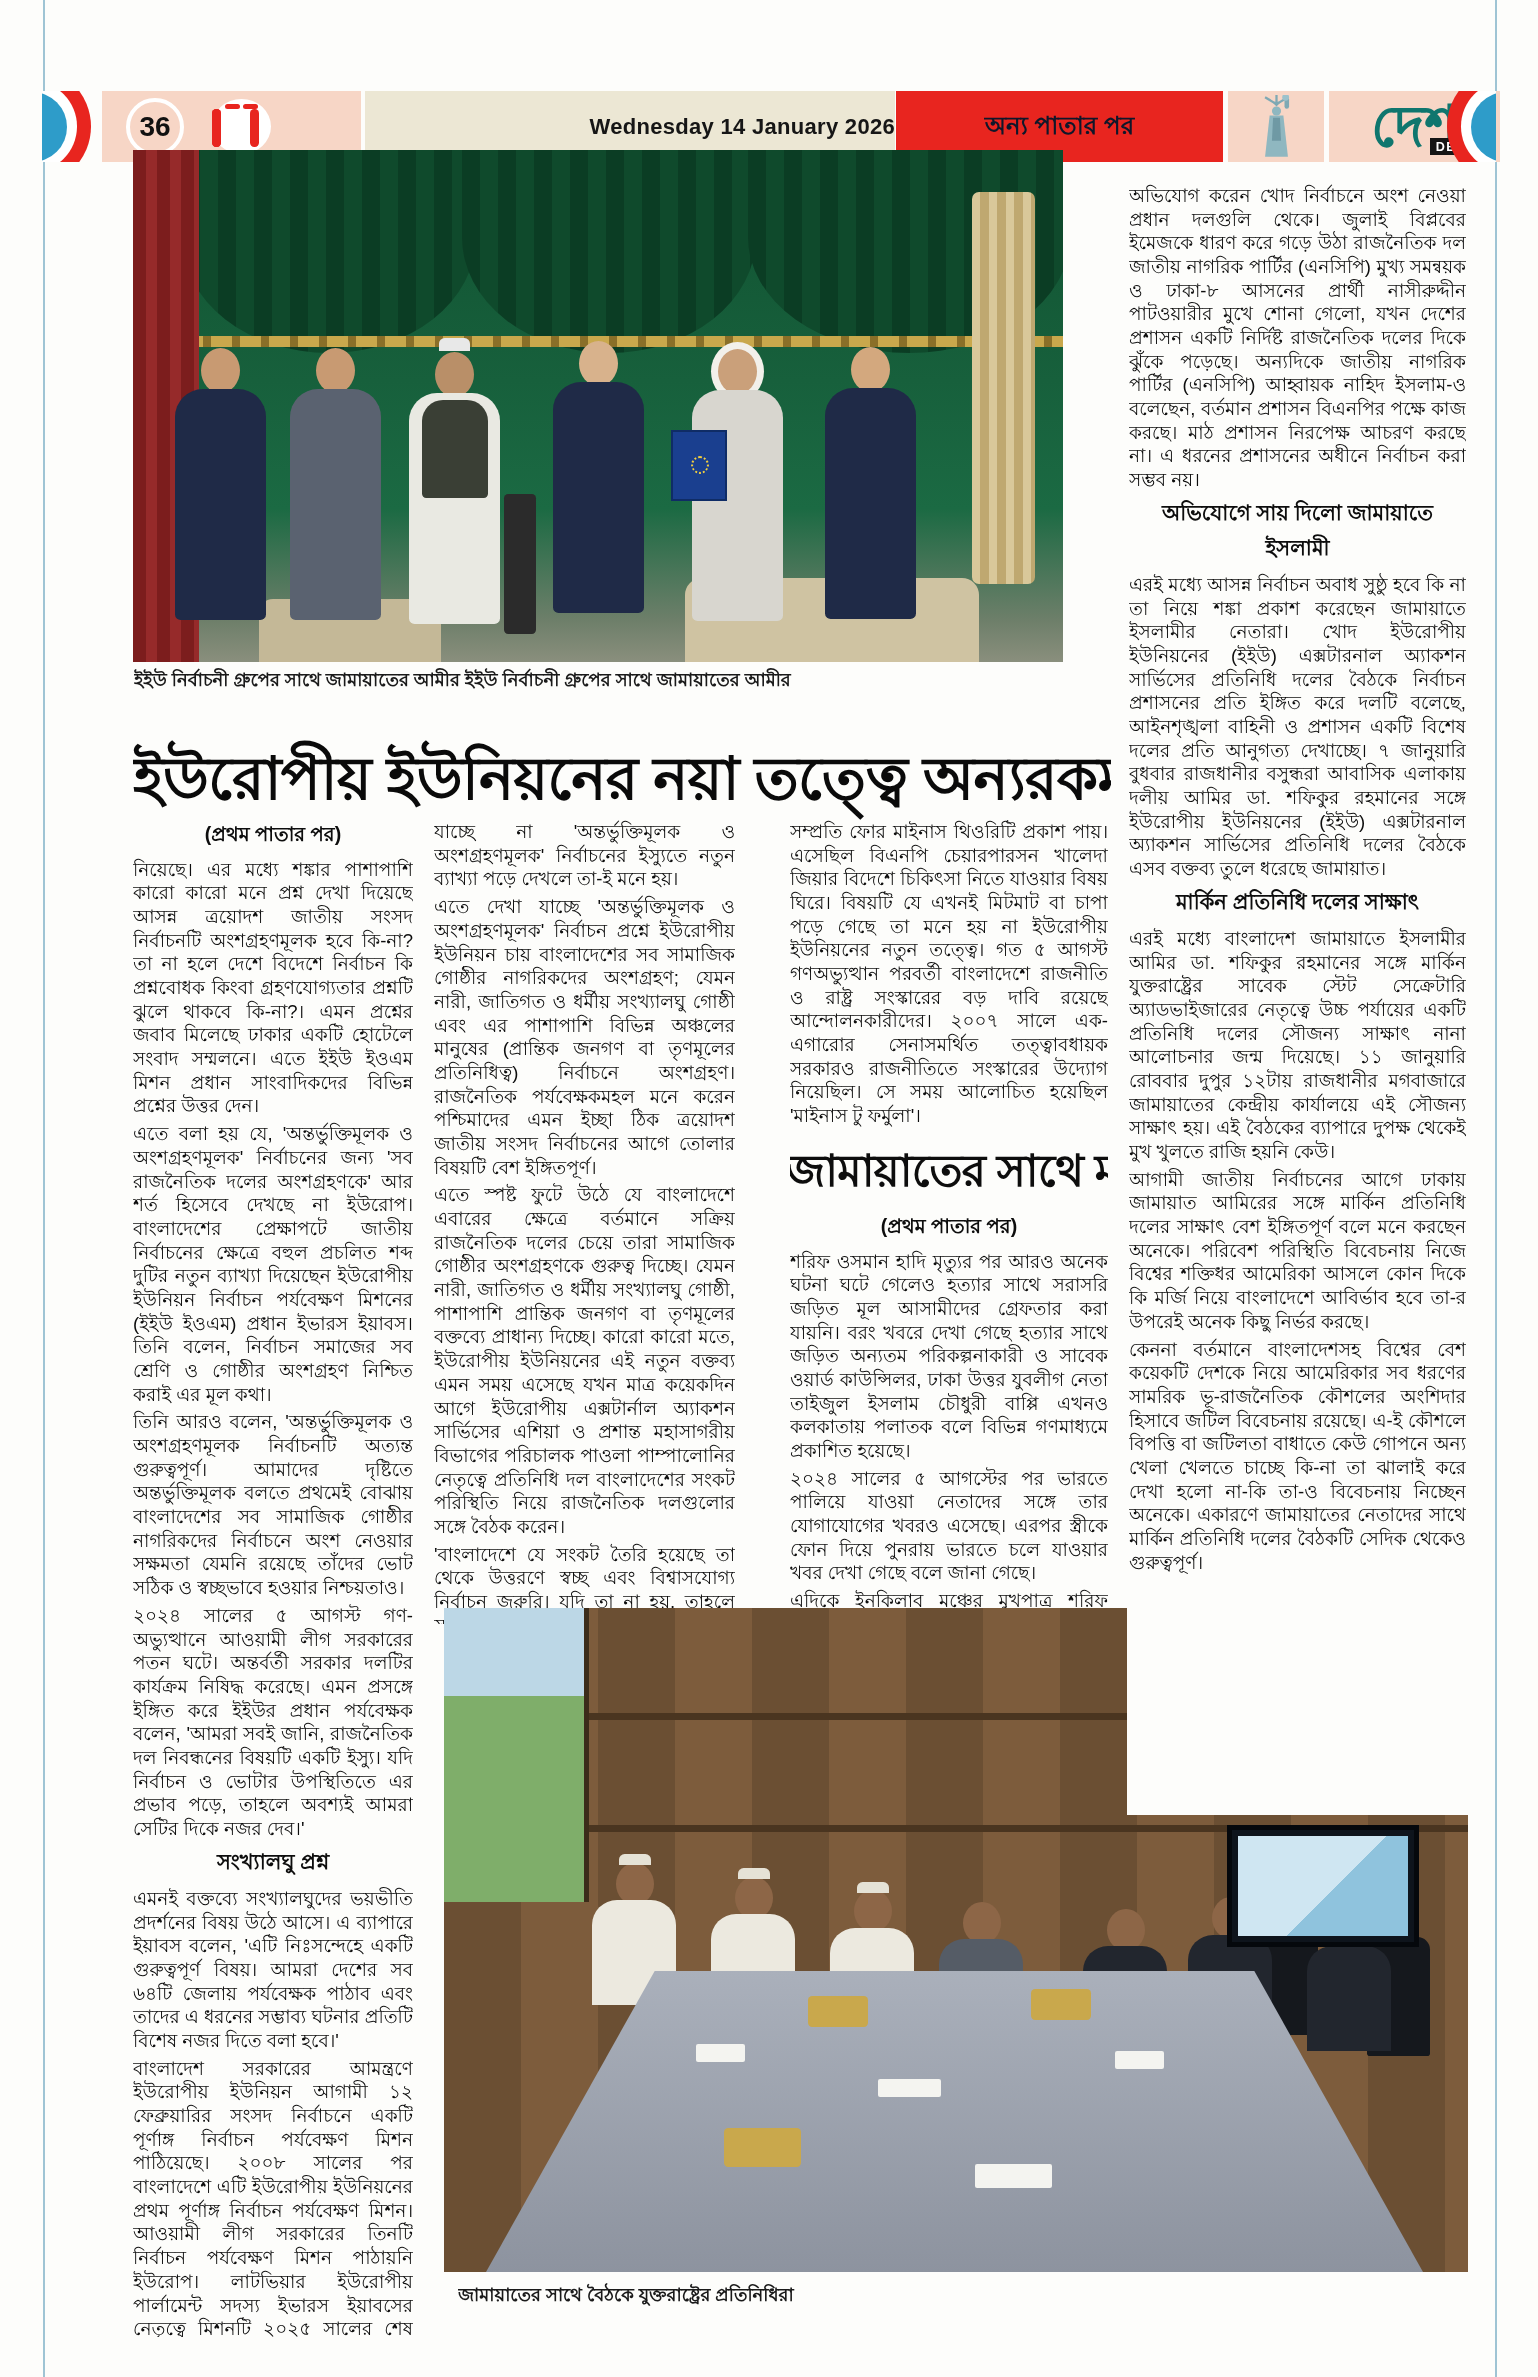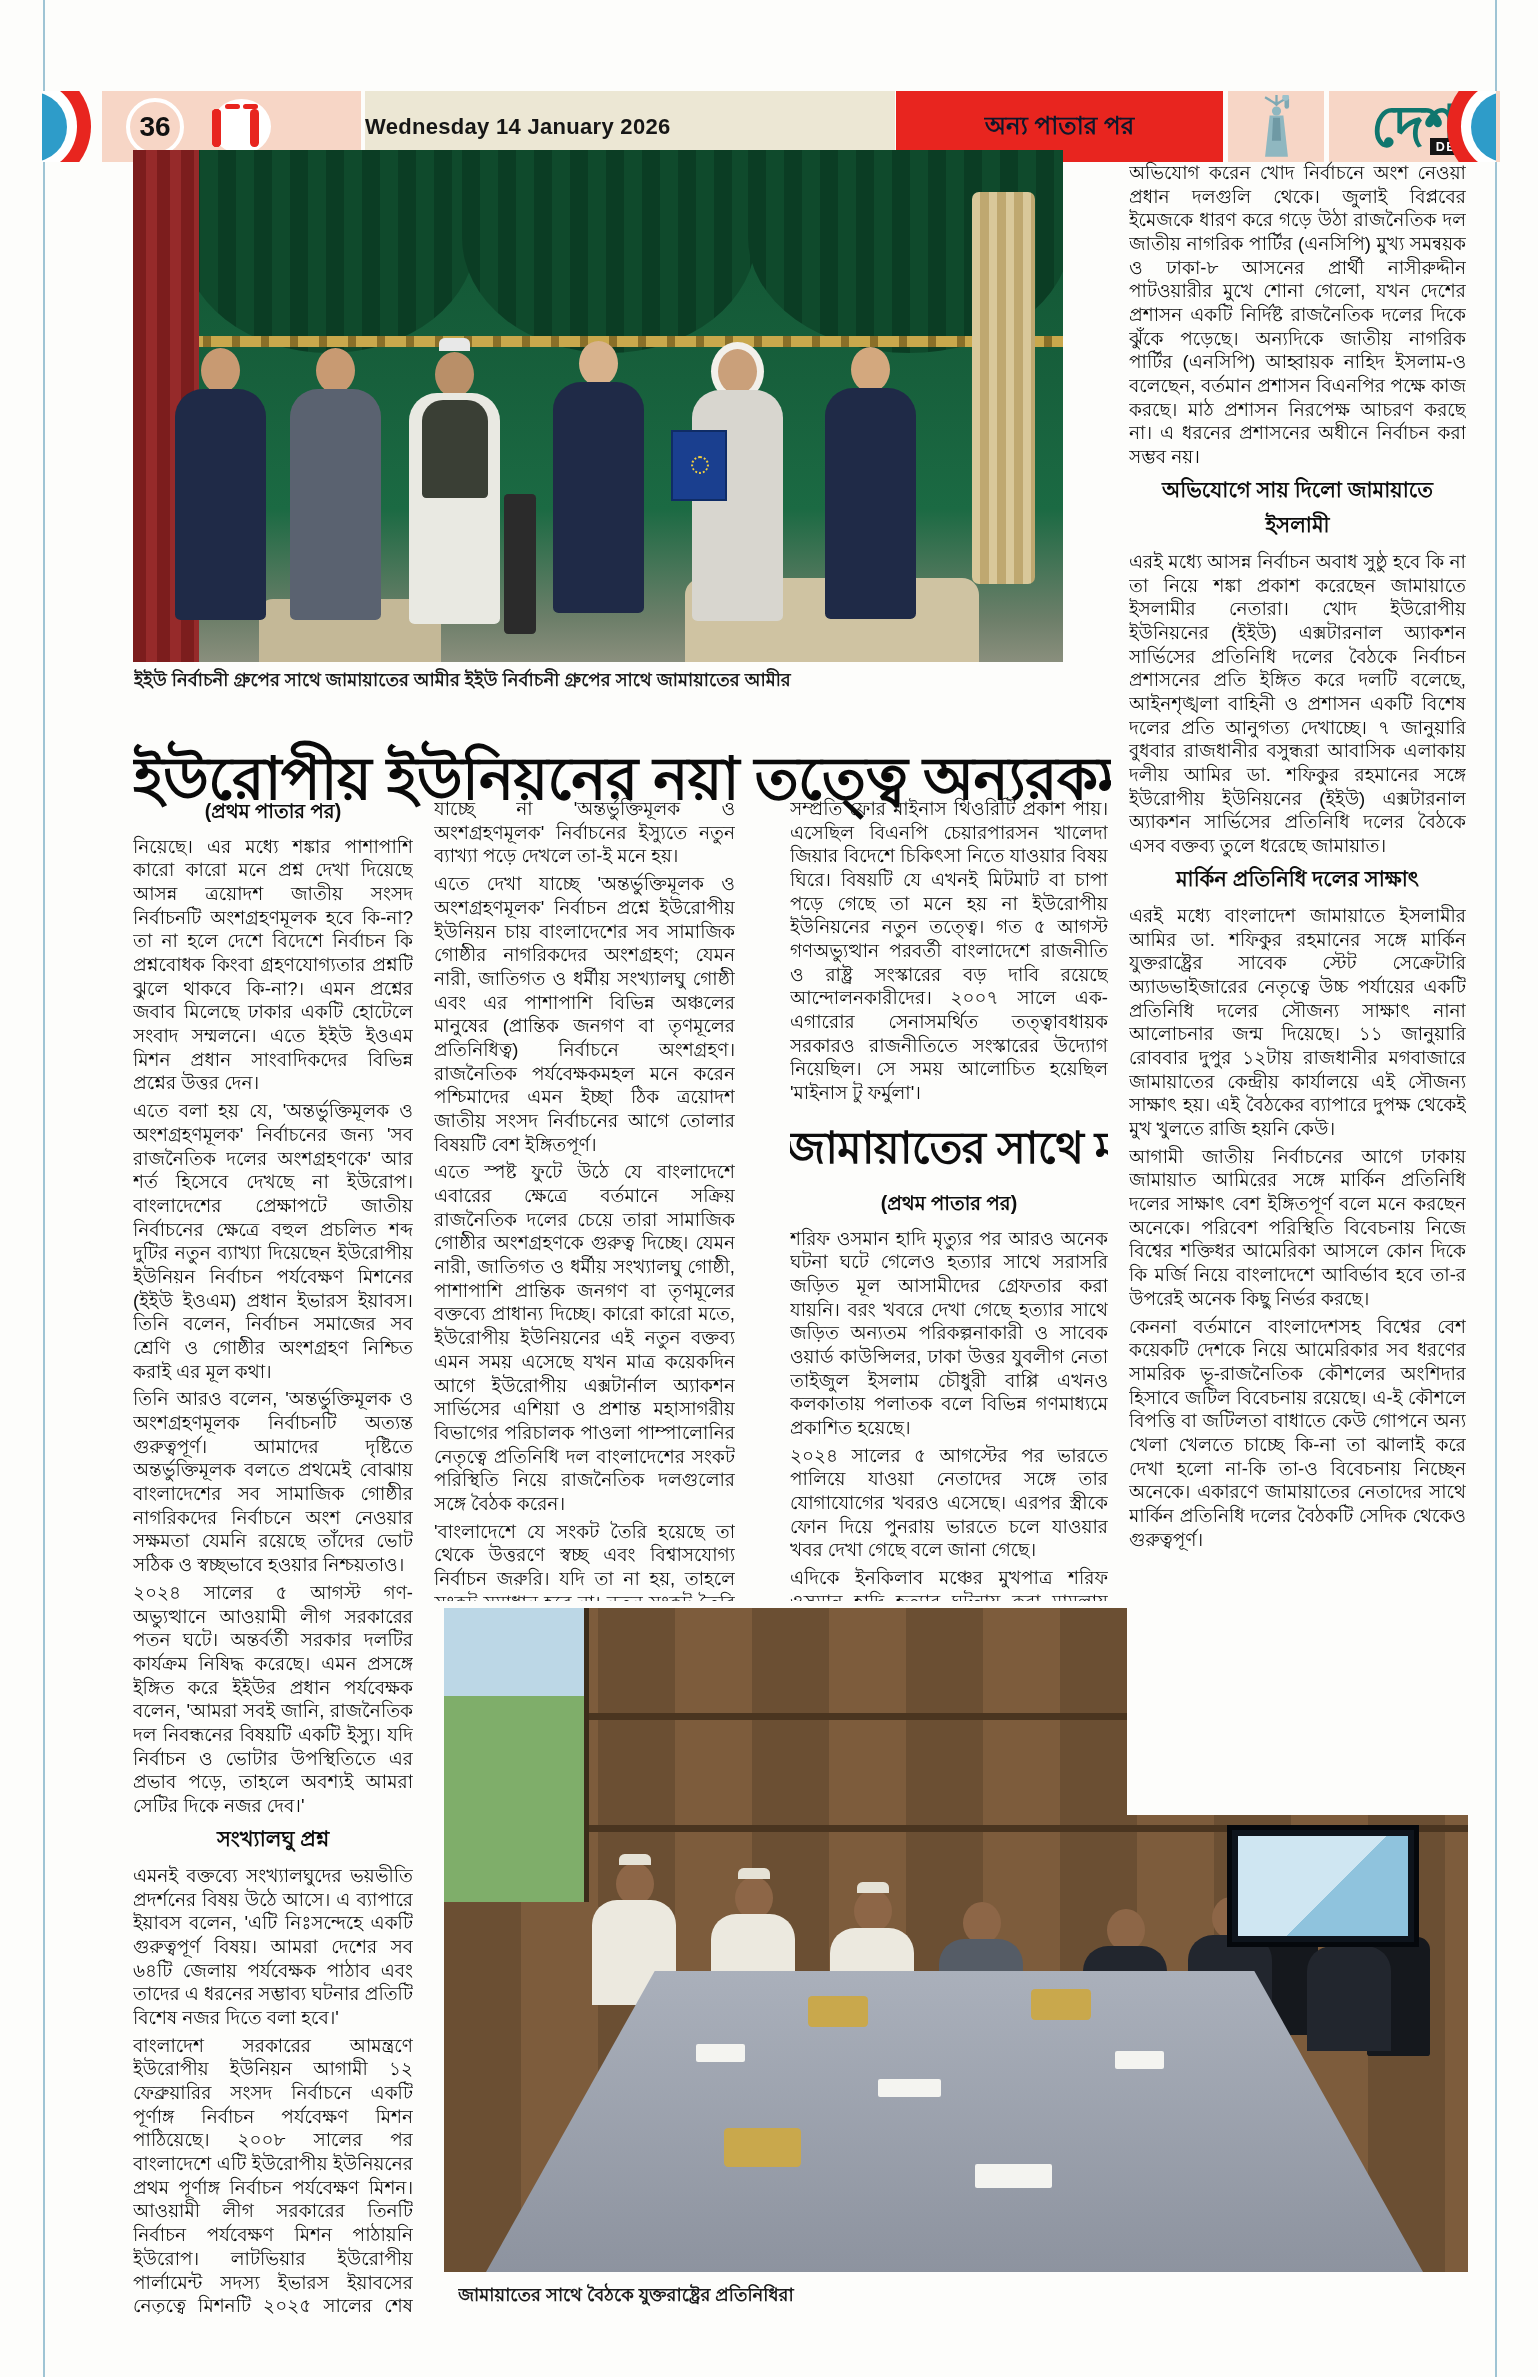--- a/index.html
+++ b/index.html
@@ -26,21 +26,21 @@
   .arc-right .c3{width:70px;height:70px;right:-45px;top:0.7px;background:#2e9cc9;}
 
   .tile{position:absolute;top:0;height:71px;}
   .tile-pagenum{left:60px;width:259px;background:#f7d6c6;display:flex;align-items:center;gap:28px;padding-left:24px;box-sizing:border-box;}
   .pagenum-circle{width:50px;height:50px;border-radius:50%;background:#f7d6c6;border:4.2px solid #ffffff;display:flex;align-items:center;justify-content:center;font-size:28px;font-weight:bold;color:#111;}
   .stumps{position:relative;width:59px;height:55px;background:#ffffff;border-radius:50%;}
   .stumps i{position:absolute;top:9.8px;width:9px;height:38px;background:#e8251f;border-radius:4.2px;}
   .stumps i:nth-child(1){left:11.2px;} .stumps i:nth-child(2){left:24.5px;} .stumps i:nth-child(3){left:38px;}
   .stumps b{position:absolute;top:4.9px;left:12.6px;width:15.4px;height:4.9px;background:#e8251f;border-radius:2.8px;}
   .stumps b+b{left:31px;}
-  .tile-date{left:323px;width:530px;background:#ece7d4;text-align:left;display:flex;flex-direction:column;justify-content:center;}
+  .tile-date{left:323px;width:530px;background:#ece7d4;text-align:right;display:flex;flex-direction:column;justify-content:center;}
   .date-en{font-size:22px;font-weight:bold;color:#161616;letter-spacing:0.3px;}
   .date-bn{font-size:19.6px;font-weight:bold;color:#161616;margin-top:2.8px;}
   .tile-section{left:854px;width:327px;background:#e8251f;display:flex;align-items:center;justify-content:center;}
   .tile-section span{color:#0f172a;font-size:24.5px;font-weight:bold;}
   .tile-statue{left:1186px;width:96px;background:#f7d6c6;display:flex;align-items:center;justify-content:center;}
   .tile-logo{left:1287px;width:171px;background:#f7d6c6;display:flex;align-items:center;justify-content:center;position:relative;}
   .logo-bn{font-size:57px;font-weight:800;color:#0f766e;line-height:1;}
   .logo-en{position:absolute;right:18px;bottom:7px;background:#151515;color:#fff;font-size:12.6px;font-weight:bold;padding:1.4px 5.6px;letter-spacing:1.4px;}
 
   
@@ -69,21 +69,21 @@
   .hijab .body{background:#d8d6cf;}
   .folder{position:absolute;width:52px;height:67px;background:#1a3f8f;border:2.1px solid #0f2c66;}
   .folder:after{content:"";position:absolute;left:18px;top:24px;width:14px;height:14px;border-radius:50%;border:2.1px dotted #f4d03f;}
   .p1-lectern{position:absolute;left:371px;bottom:28px;width:32px;height:140px;background:#2b2b2b;border-radius:4.2px;}
 
   .photo-caption1{position:absolute;left:134px;top:666px;width:965px;font-size:18px;font-weight:bold;color:#1a1a1a;white-space:nowrap;overflow:hidden;}
 
   .headline1{position:absolute;left:133px;top:694px;width:978px;font-size:59px;font-weight:800;color:#0a0a0a;white-space:nowrap;overflow:hidden;letter-spacing:-0.7px;}
 
   
-  .col{position:absolute;overflow:hidden;}
+  .col{position:absolute;overflow:hidden;margin-top:23px;}
   .col p.body{margin:0 0 4.2px 0;font-size:18.5px;line-height:1.28;text-align:justify;}
   .col p.body:first-letter{padding-left:0;}
   .cont{font-size:19.6px;font-weight:bold;text-align:center;margin:0 0 5.6px 0;}
   .subhead{font-size:21px;font-weight:800;text-align:center;margin:5.6px 0;}
   .headline2{font-size:44px;font-weight:800;white-space:nowrap;overflow:hidden;width:402px;margin:9.8px 0 1.4px -4.2px;letter-spacing:-0.7px;}
 
   
   .photo2{position:absolute;left:444px;top:1608px;width:1024px;height:664px;overflow:hidden;
     background:repeating-linear-gradient(90deg,#6b4f33 0 77px,#7d5c3c 77px 154px);}
   .photo2 .notch{position:absolute;right:0;top:0;width:341px;height:207px;background:#fdfdfb;z-index:6;}

